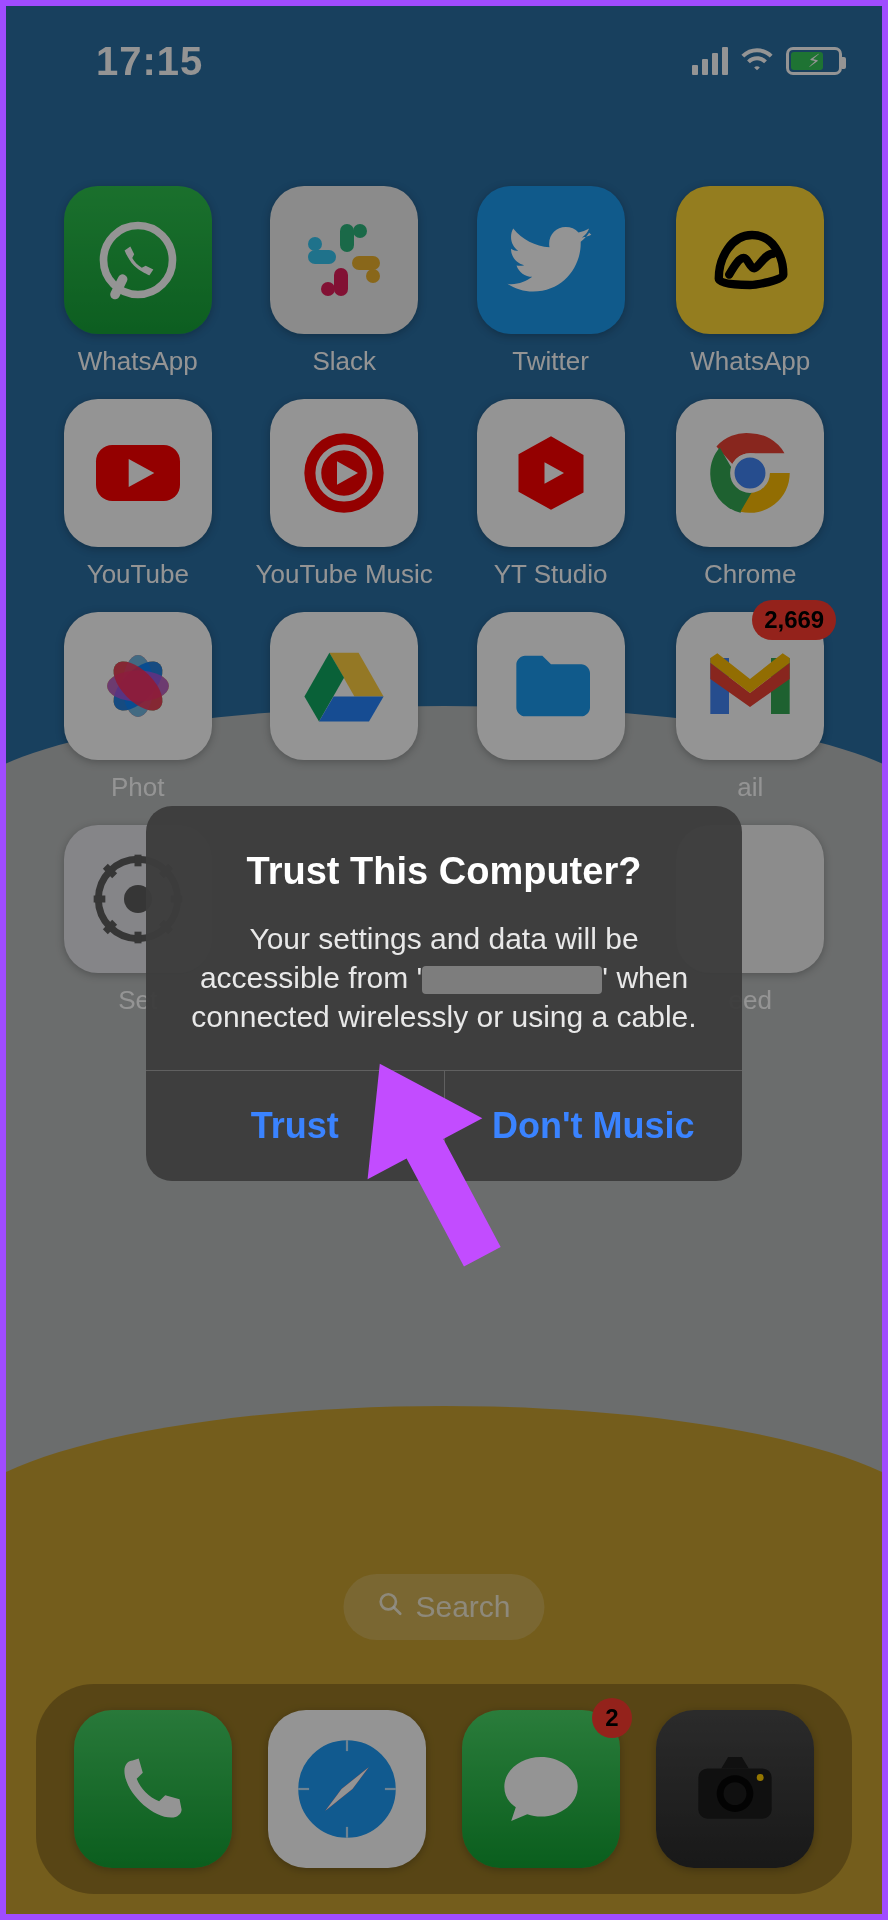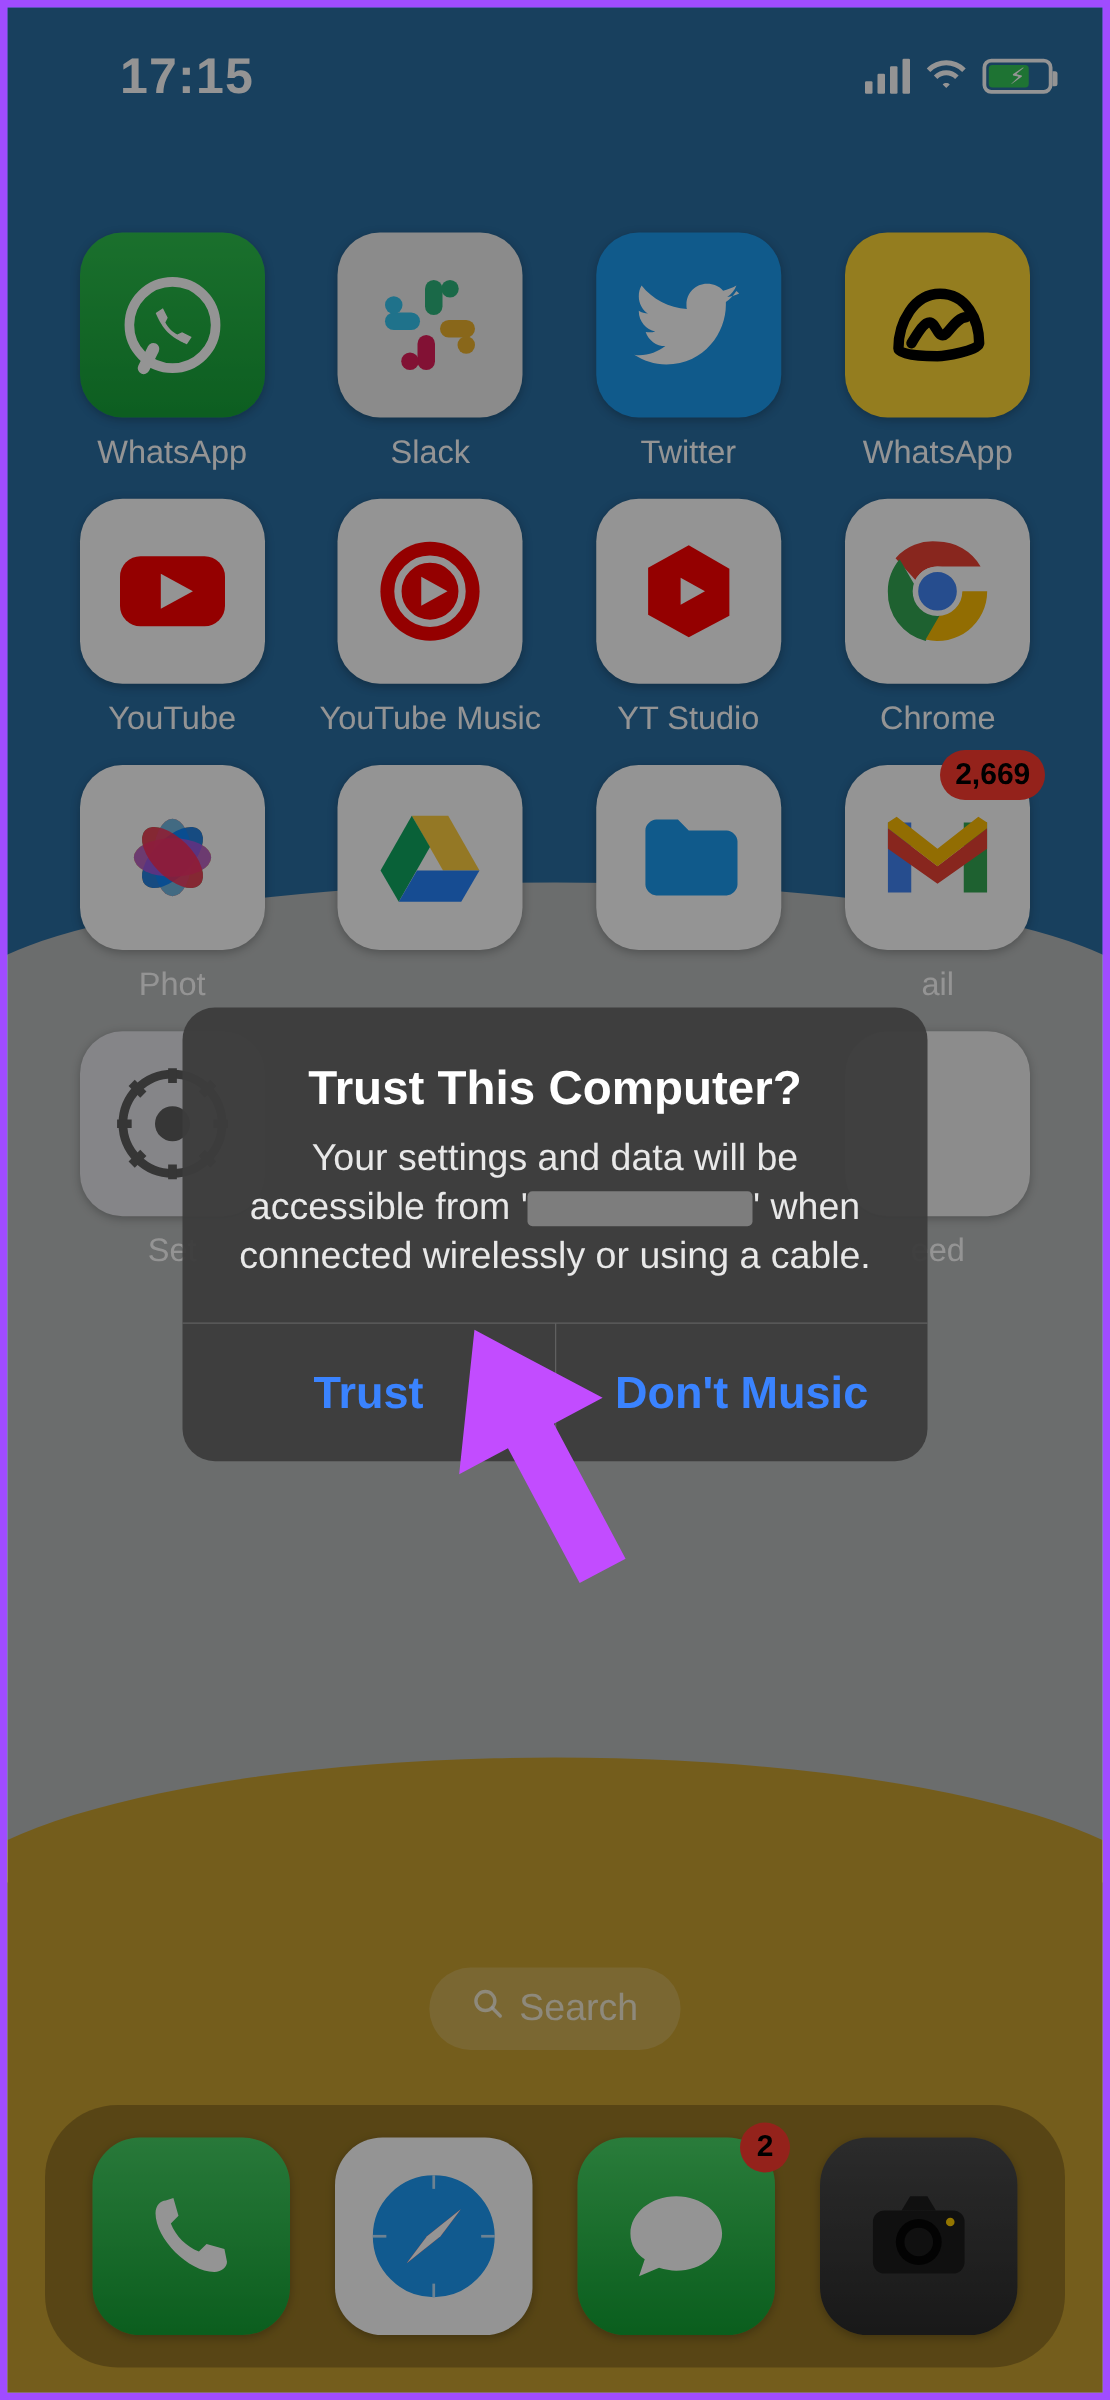--- a/index.html
+++ b/index.html
@@ -126,21 +126,21 @@
   .modal {
     position:absolute;
     left:140px; right:140px; top: 800px;
     background: rgba(60,60,60,0.96);
     border-radius: 26px;
     color:#fff;
     z-index: 100;
     overflow:hidden;
   }
   .modal-body { padding: 44px 30px 34px; text-align:center; }
-  .modal-title { font-size: 38px; font-weight: 600; margin-bottom: 14px; }
+  .modal-title { font-size: 38px; font-weight: 600; margin-bottom: 26px; }
   .modal-text { font-size: 30px; line-height: 1.3; color: #e8e8e8; }
   .modal-text .redact { display:inline-block; width:180px; height:28px; background:#7d7d7d; border-radius:4px; vertical-align:middle; }
   .modal-buttons { display:flex; border-top:1px solid rgba(255,255,255,0.18); }
   .modal-buttons button {
     flex:1; background:none; border:none;
     color:#3a83ff; font-size:36px; font-weight:600;
     padding: 34px 0;
     cursor:pointer;
   }
   .modal-buttons button + button { border-left:1px solid rgba(255,255,255,0.18); font-weight: 700; }

